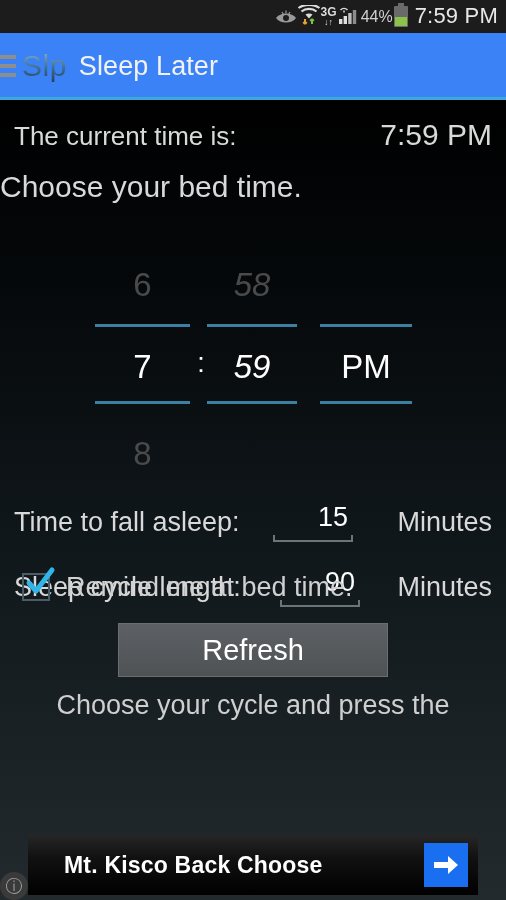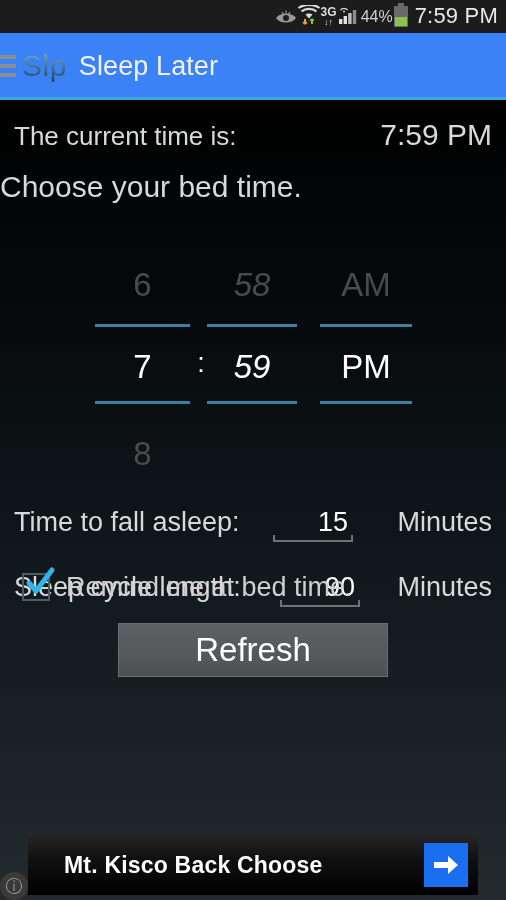--- a/index.html
+++ b/index.html
@@ -105,21 +105,21 @@
   }
 
   
   .srow{
     position:absolute; left:0; width:506px; height:44px;
     display:flex; align-items:center; padding:0 14px;
   }
   .srow .slabel{ color:#d9d9d9; font-size:27px; white-space:nowrap; }
   .numbox{
     position:relative; width:80px; height:40px; margin-left:auto;
-    display:flex; align-items:center; justify-content:flex-end;
+    display:flex; align-items:flex-start; justify-content:flex-end;
     padding-right:5px;
   }
   .numbox .nval{ color:#ffffff; font-size:27px; }
   .numbox::after{
     content:""; position:absolute; left:0; right:0; bottom:0;
     height:2px; background:#6d7478;
   }
   .numbox::before{
     content:""; position:absolute; left:0; right:0; bottom:0;
     height:7px; border-left:2px solid #6d7478; border-right:2px solid #6d7478;
@@ -138,21 +138,21 @@
   .cbox .tick{
     position:absolute; left:0px; top:-9px; width:32px; height:32px;
   }
   .checkrow .clabel{ color:#d0d0d0; font-size:27px; margin-left:16px; }
 
   
   .btn-refresh{
     position:absolute; left:118px; top:523px; width:270px; height:54px;
     background:linear-gradient(180deg,#5d6165 0%,#55595c 55%,#4e5255 100%);
     border:1px solid #6a6e71;
-    color:#ffffff; font-size:33px;
+    color:#ffffff; font-size:29px;
     display:flex; align-items:center; justify-content:center;
     font-family:"Liberation Sans", sans-serif;
   }
 
   
   .hint{
     position:absolute; left:0; top:590px; width:506px;
     text-align:center; color:#cfcfcf; font-size:27px;
     white-space:nowrap;
   }
@@ -259,21 +259,20 @@
     <div class="colon">:</div>
 
     <div class="pcol" style="left:207px;width:90px;font-style:italic;">
       <div class="cell prev">58</div>
       <div class="pline top"></div>
       <div class="cell cur">59</div>
       <div class="pline bot"></div>
     </div>
 
     <div class="pcol" style="left:320px;width:92px;">
-      <div class="cell prev">AM</div>
       <div class="pline top"></div>
       <div class="cell cur">PM</div>
       <div class="pline bot"></div>
       <div class="cell next"></div>
     </div>
   </div>
 
   <div class="srow" style="top:400px;gap:7px;">
     <span class="slabel">Time to fall asleep:</span>
     <span class="numbox">
@@ -296,20 +295,21 @@
         <svg width="32" height="32" viewBox="0 0 32 32">
           <path d="M5 17 L12 25 L28 4" stroke="#2fb6e8" stroke-width="5" fill="none" stroke-linecap="round" stroke-linejoin="round"></path>
         </svg>
       </span>
     </span>
     <span class="clabel">Remind me at bed time.</span>
   </div>
 
   <div class="btn-refresh">Refresh</div>
 
+  <div class="hint">Choose your cycle and press the</div>
 </div>
 
 <div class="ad">
   <span class="ad-text">Mt. Kisco Back Choose</span>
   <span class="ad-arrow">
     <svg width="28" height="24" viewBox="0 0 28 24">
       <path d="M2 9 L16 9 L16 3 L26 12 L16 21 L16 15 L2 15 Z" fill="#ffffff"></path>
     </svg>
   </span>
   <span class="ad-info">ⓘ</span>

